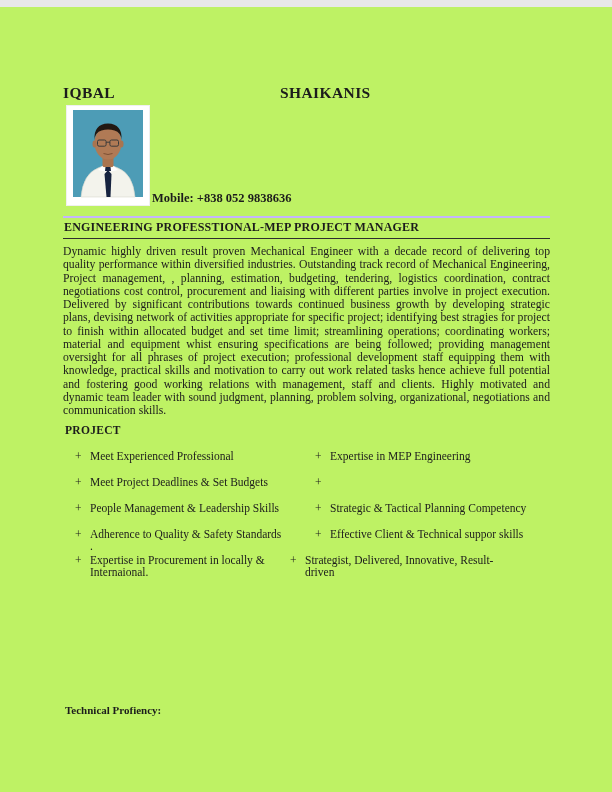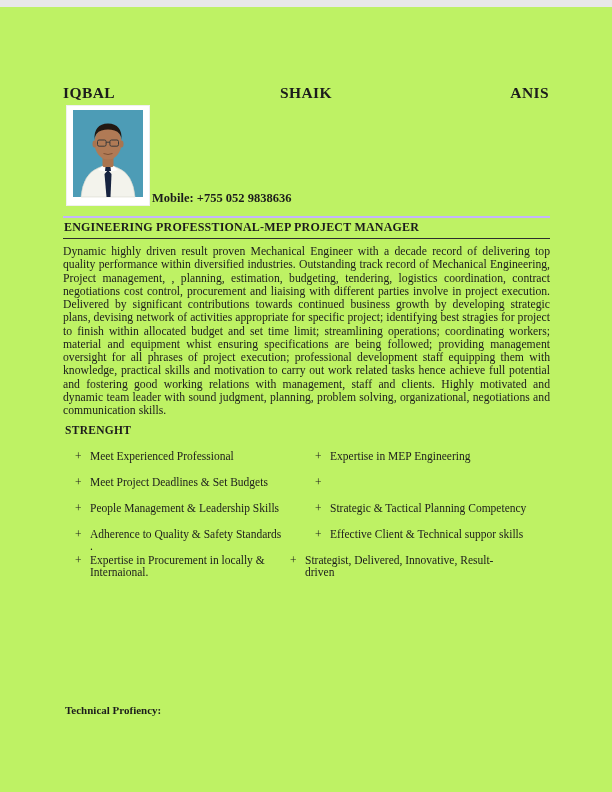--- a/index.html
+++ b/index.html
@@ -13,21 +13,21 @@
     overflow:hidden;
   }
   
   .names{
     position:absolute;left:63px;top:77px;width:486px;
     display:grid;grid-template-columns:1fr auto 1fr;
     font-weight:bold;font-size:15.5px;letter-spacing:.4px;
   }
   .names .n-left{text-align:left;}
   .names .n-mid{text-align:left;}
-  .names .n-right{text-align:right;}
+  .names .n-right{text-align:left;}
   
   .photo-frame{
     position:absolute;left:67px;top:99px;width:82px;height:99px;
     background:#fff;box-shadow:0 0 0 1px #f0f0f0;
   }
   .photo-frame svg{display:block;}
   
   .mobile{
     position:absolute;left:152px;top:184px;
     font-weight:bold;font-size:12.5px;
@@ -101,27 +101,27 @@
       <path d="M36.5,47.5 Q41,49.5 45.5,47.5" fill="none" stroke="#7c4f33" stroke-width="1"></path>
 
       <path d="M35.5,60 L41,66 L31,64 Z" fill="#ffffff"></path>
       <path d="M46.5,60 L41,66 L51,64 Z" fill="#ffffff"></path>
 
       <path d="M41,64 L37.5,68 L39.5,91 L43.5,91 L44.5,68 Z" fill="#16233f"></path>
       <path d="M38.5,61 L43.5,61 L44,65 L38,65 Z" fill="#16233f"></path>
     </svg>
   </div>
 
-  <div class="mobile">Mobile: +755 052 9838636</div>
+  <div class="mobile">Mobile: +838 052 9838636</div>
 
   <div class="banner">ENGINEERING PROFESSTIONAL-MEP PROJECT MANAGER</div>
 
   <div class="summary">Dynamic highly driven result proven Mechanical Engineer with a decade record of delivering top quality performance within diversified industries. Outstanding track record of Mechanical Engineering, Project management, , planning, estimation, budgeting, tendering, logistics coordination, contract negotiations cost control, procurement and liaising with different parties involve in project execution. Delivered by significant contributions towards continued business growth by developing strategic plans, devising network of activities appropriate for specific project; identifying best stragies for project to finish within allocated budget and set time limit; streamlining operations; coordinating workers; material and equipment whist ensuring specifications are being followed; providing management oversight for all phrases of project execution; professional development staff equipping them with knowledge, practical skills and motivation to carry out work related tasks hence achieve full potential and fostering good working relations with management, staff and clients. Highly motivated and dynamic team leader with sound judgment, planning, problem solving, organizational, negotiations and communication skills.</div>
 
-  <div class="strengths-heading">STRENGHT</div>
+  <div class="strengths-heading">PROJECT</div>
 
   <div class="strengths">
 
     <div class="s-row">
       <div class="s-item s-left">
         <span class="bullet">+</span>
         <span>Meet Experienced Professional</span>
       </div>
       <div class="s-item s-right">
         <span class="bullet">+</span>

